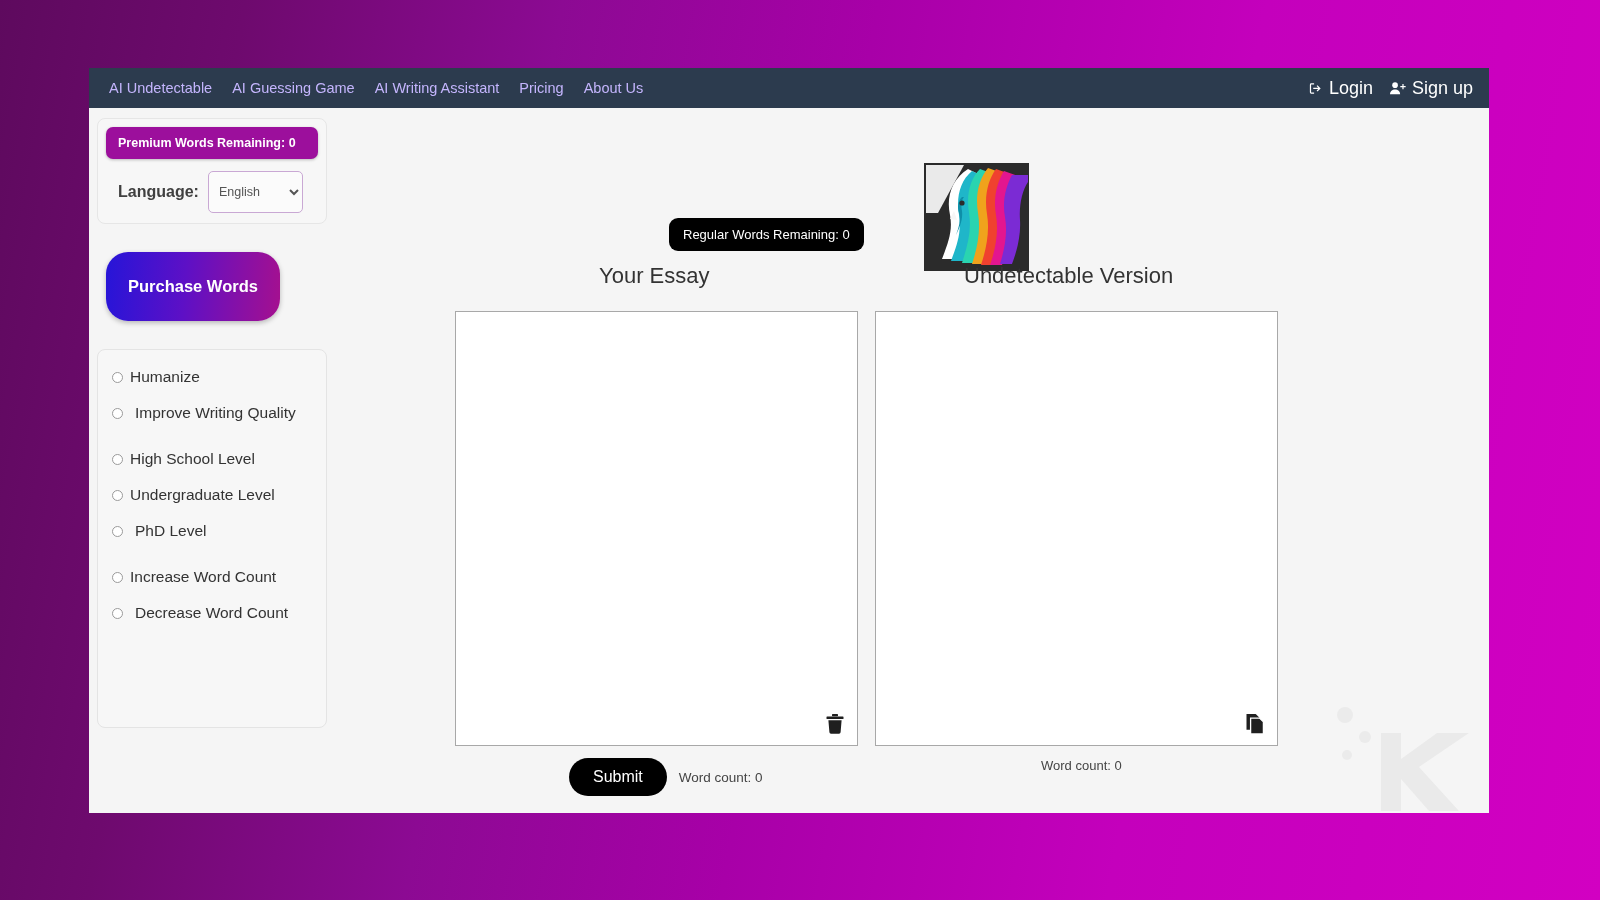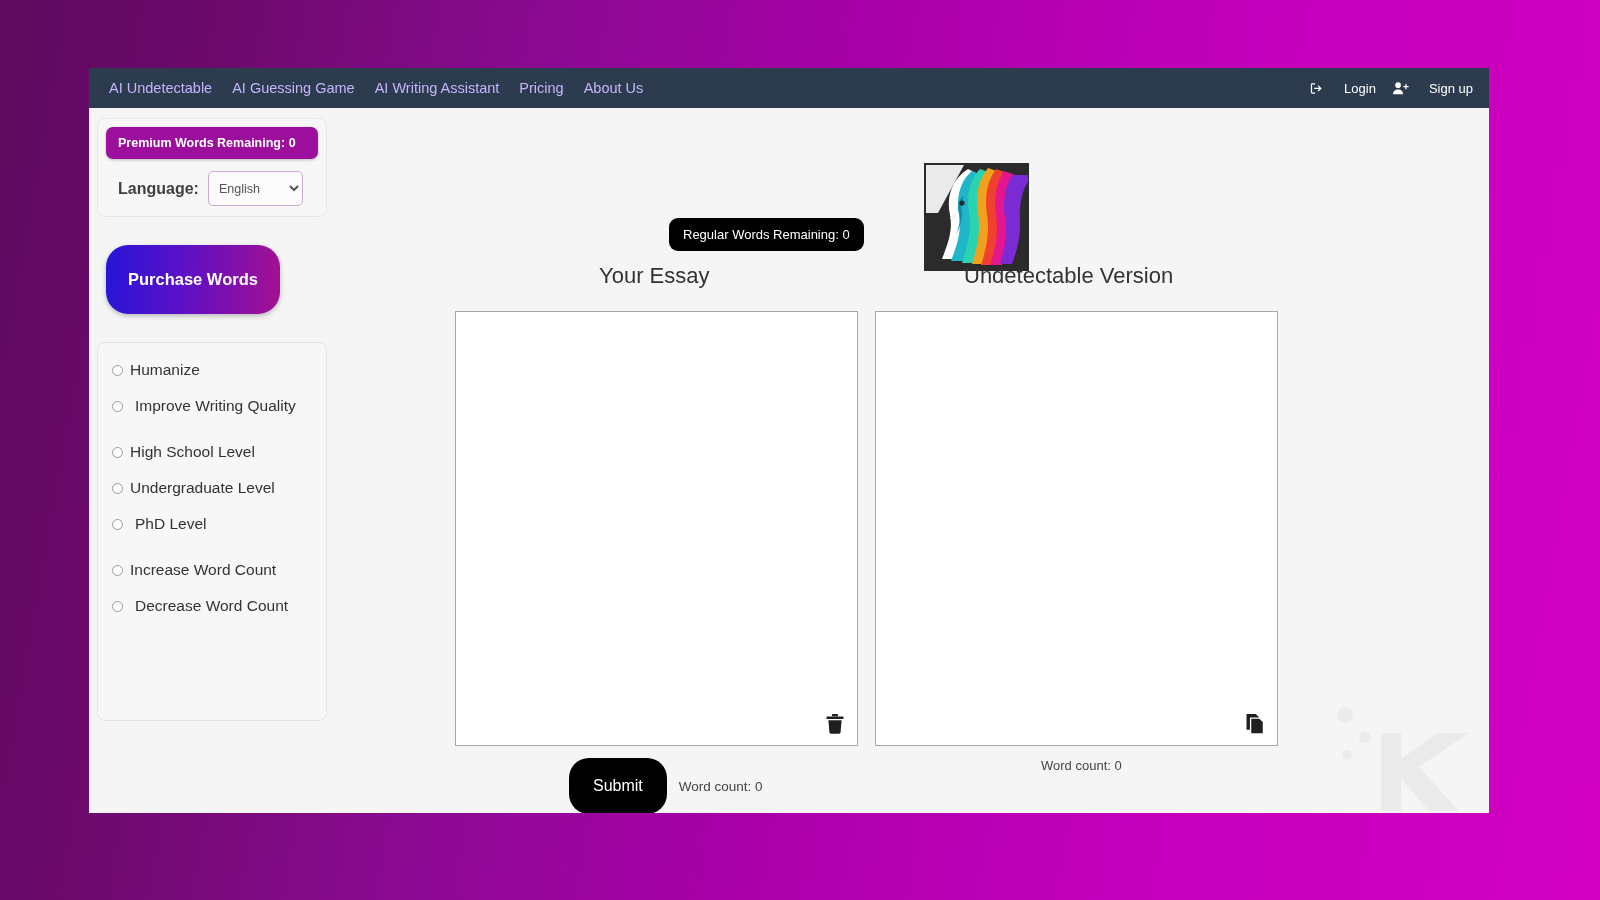--- a/index.html
+++ b/index.html
@@ -52,24 +52,24 @@
     cursor: pointer;
   }
   .nav-right {
     margin-left: auto;
     display: flex;
     align-items: center;
     gap: 16px;
   }
   .nav-auth {
     color: #ffffff;
-    font-size: 13px;
-    display: flex;
-    align-items: center;
-    gap: 20px;
+    font-size: 18px;
+    display: flex;
+    align-items: center;
+    gap: 6px;
     cursor: pointer;
     white-space: nowrap;
   }
   .nav-auth svg { display: block; }
 
   
   .page-body {
     position: relative;
     height: 705px;
     background: #f5f5f5;
@@ -113,21 +113,21 @@
   }
   .language-select {
     font-family: "Liberation Sans", sans-serif;
     font-size: 12.5px;
     color: #555;
     background: #fbfbfb;
     border: 1px solid #c9a8d4;
     border-radius: 5px;
     padding: 4px 6px;
     width: 95px;
-    height: 35px;
+    height: 42px;
   }
 
   .purchase-btn {
     display: block;
     margin: 28px 0 0 9px;
     padding: 25px 22px;
     border: none;
     border-radius: 22px;
     background: linear-gradient(95deg, #2615d8 0%, #5d10c6 45%, #a5108f 100%);
     color: #fff;
@@ -240,21 +240,21 @@
     align-items: center;
     gap: 12px;
   }
   .submit-btn {
     background: #000;
     color: #fff;
     border: none;
     border-radius: 20px;
     font-size: 16px;
     font-family: "Liberation Sans", sans-serif;
-    padding: 19px 24px;
+    padding: 10px 24px;
     cursor: pointer;
   }
   .wc-left {
     font-size: 13.5px;
     color: #444;
   }
   .wc-right {
     position: absolute;
     left: 672px;
     top: 650px;

